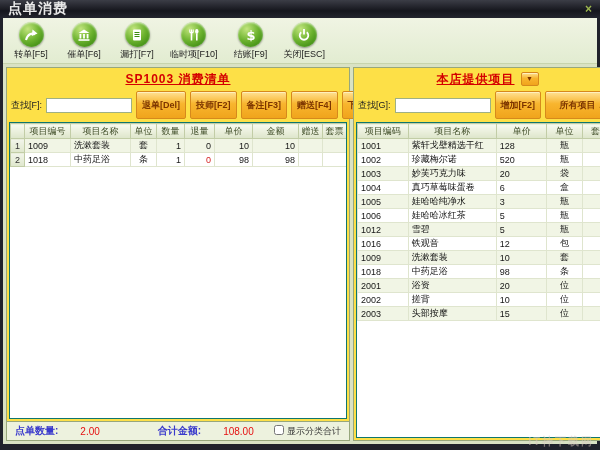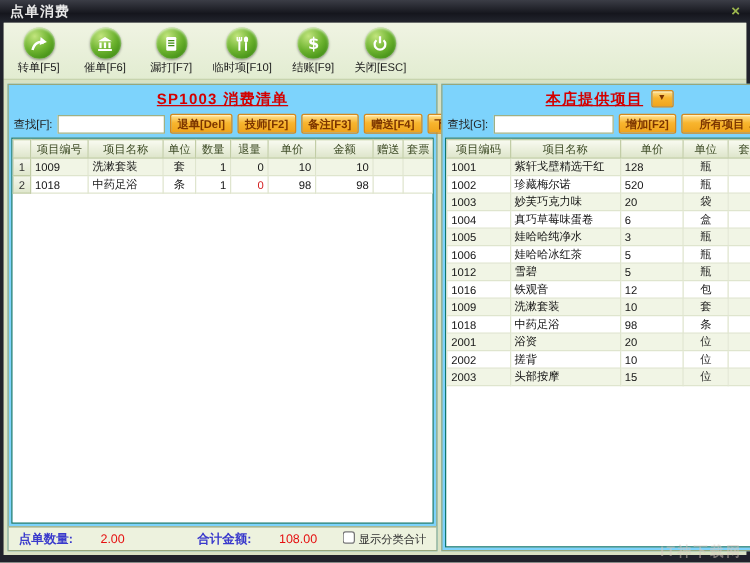--- a/index.html
+++ b/index.html
@@ -2,53 +2,53 @@
 <html><head>
 <meta charset="utf-8">
 <style>
   * { margin:0; padding:0; box-sizing:border-box; }
   html,body { width:600px; height:450px; font-family:"Liberation Sans","DejaVu Sans",sans-serif; }
   .window { position:relative; width:600px; height:450px; background:#20222b;
             padding:18px 3px 6px 3px; overflow:hidden; }
   .titlebar { position:absolute; top:0; left:0; right:0; height:18px;
               background:linear-gradient(#3b3d46,#15161d 60%,#23252e);
               display:flex; align-items:center; padding:0 8px; }
-  .titlebar .tt { color:#e8e8e8; font-size:11px; font-weight:bold; letter-spacing:1px; }
+  .titlebar .tt { color:#e8e8e8; font-size:14px; font-weight:bold; letter-spacing:1px; }
   .titlebar .close { margin-left:auto; color:#9cb64e; font-size:12px; font-weight:bold;
                      cursor:pointer; line-height:12px; }
   .inner { width:100%; height:100%; background:#dde6ca; display:flex; flex-direction:column; }
   
   .toolbar { height:46px; flex:none; background:linear-gradient(#f0f4e3,#e2ecd1);
              border-bottom:1px solid #c7d4ad; display:flex; align-items:center;
              padding:2px 6px 0 8px; gap:13px; }
   .tool-btn { display:flex; flex-direction:column; align-items:center; gap:1px;
               min-width:40px; cursor:pointer; }
   .icon-circle { width:25px; height:25px; border-radius:50%;
        background:radial-gradient(circle at 35% 28%, #c2e57e, #6db32f 48%, #3c8a11 85%);
        box-shadow:0 1px 2px rgba(0,0,0,.4), inset 0 1px 2px rgba(255,255,255,.7);
        display:flex; align-items:center; justify-content:center; }
   .tool-label { font-size:9px; color:#1c1c1c; white-space:nowrap; }
   
   .content { flex:1; display:flex; gap:3px; padding:3px; background:#d9e2c4; min-height:0; }
-  .panel { border:1px solid #97a77c; background:#7dd3fc; display:flex;
+  .panel { border:1px solid #97a77c; background:#fde047; display:flex;
            flex-direction:column; min-height:0; }
   .panel.left { width:344px; flex:none; }
   .panel.right { flex:1; }
   .panel-title-row { height:20px; flex:none; display:flex; align-items:center;
                      justify-content:center; gap:6px; padding-top:2px; }
   .panel-title { color:#d40000; font-size:12px; font-weight:bold; text-decoration:underline;
                  letter-spacing:1px; white-space:nowrap; }
   .controls { display:flex; align-items:center; gap:4px; padding:3px 4px; flex:none; }
   .search-label { font-size:9px; color:#222; white-space:nowrap; }
   input.search { width:86px; height:15px; border:1px solid #9fb084; background:#fff;
                  font-size:9px; padding:0 2px; }
   input.search.wide { width:96px; }
   .obtn { background:linear-gradient(#ffe294,#f8b52e 45%,#f0a41c);
           border:1px solid #d6891c; border-radius:2px; color:#7c3500; font-weight:bold;
-          font-size:9px; height:16px; line-height:13px; padding:0 5px; cursor:pointer;
+          font-size:9px; height:28px; line-height:13px; padding:0 5px; cursor:pointer;
           white-space:nowrap; box-shadow:inset 0 1px 0 #fff0be; }
   .table-wrap { flex:1; background:#fff; border:1px solid #0f766e; margin:0 2px 2px 2px;
                 overflow:hidden; min-height:0; }
   table { border-collapse:collapse; font-size:9px; table-layout:fixed; }
   th { background:linear-gradient(#f8faf0,#dde5ca); border:1px solid #c2cda6;
        font-weight:normal; color:#3c4a24; height:15px; padding:0 2px; white-space:nowrap;
        overflow:hidden; cursor:pointer; }
   td { border:1px solid #dfe5ce; height:14px; padding:0 3px; color:#161616;
        white-space:nowrap; overflow:hidden; background:#fff; }
   tbody tr:nth-child(odd) td { background:#f1f5e5; }

